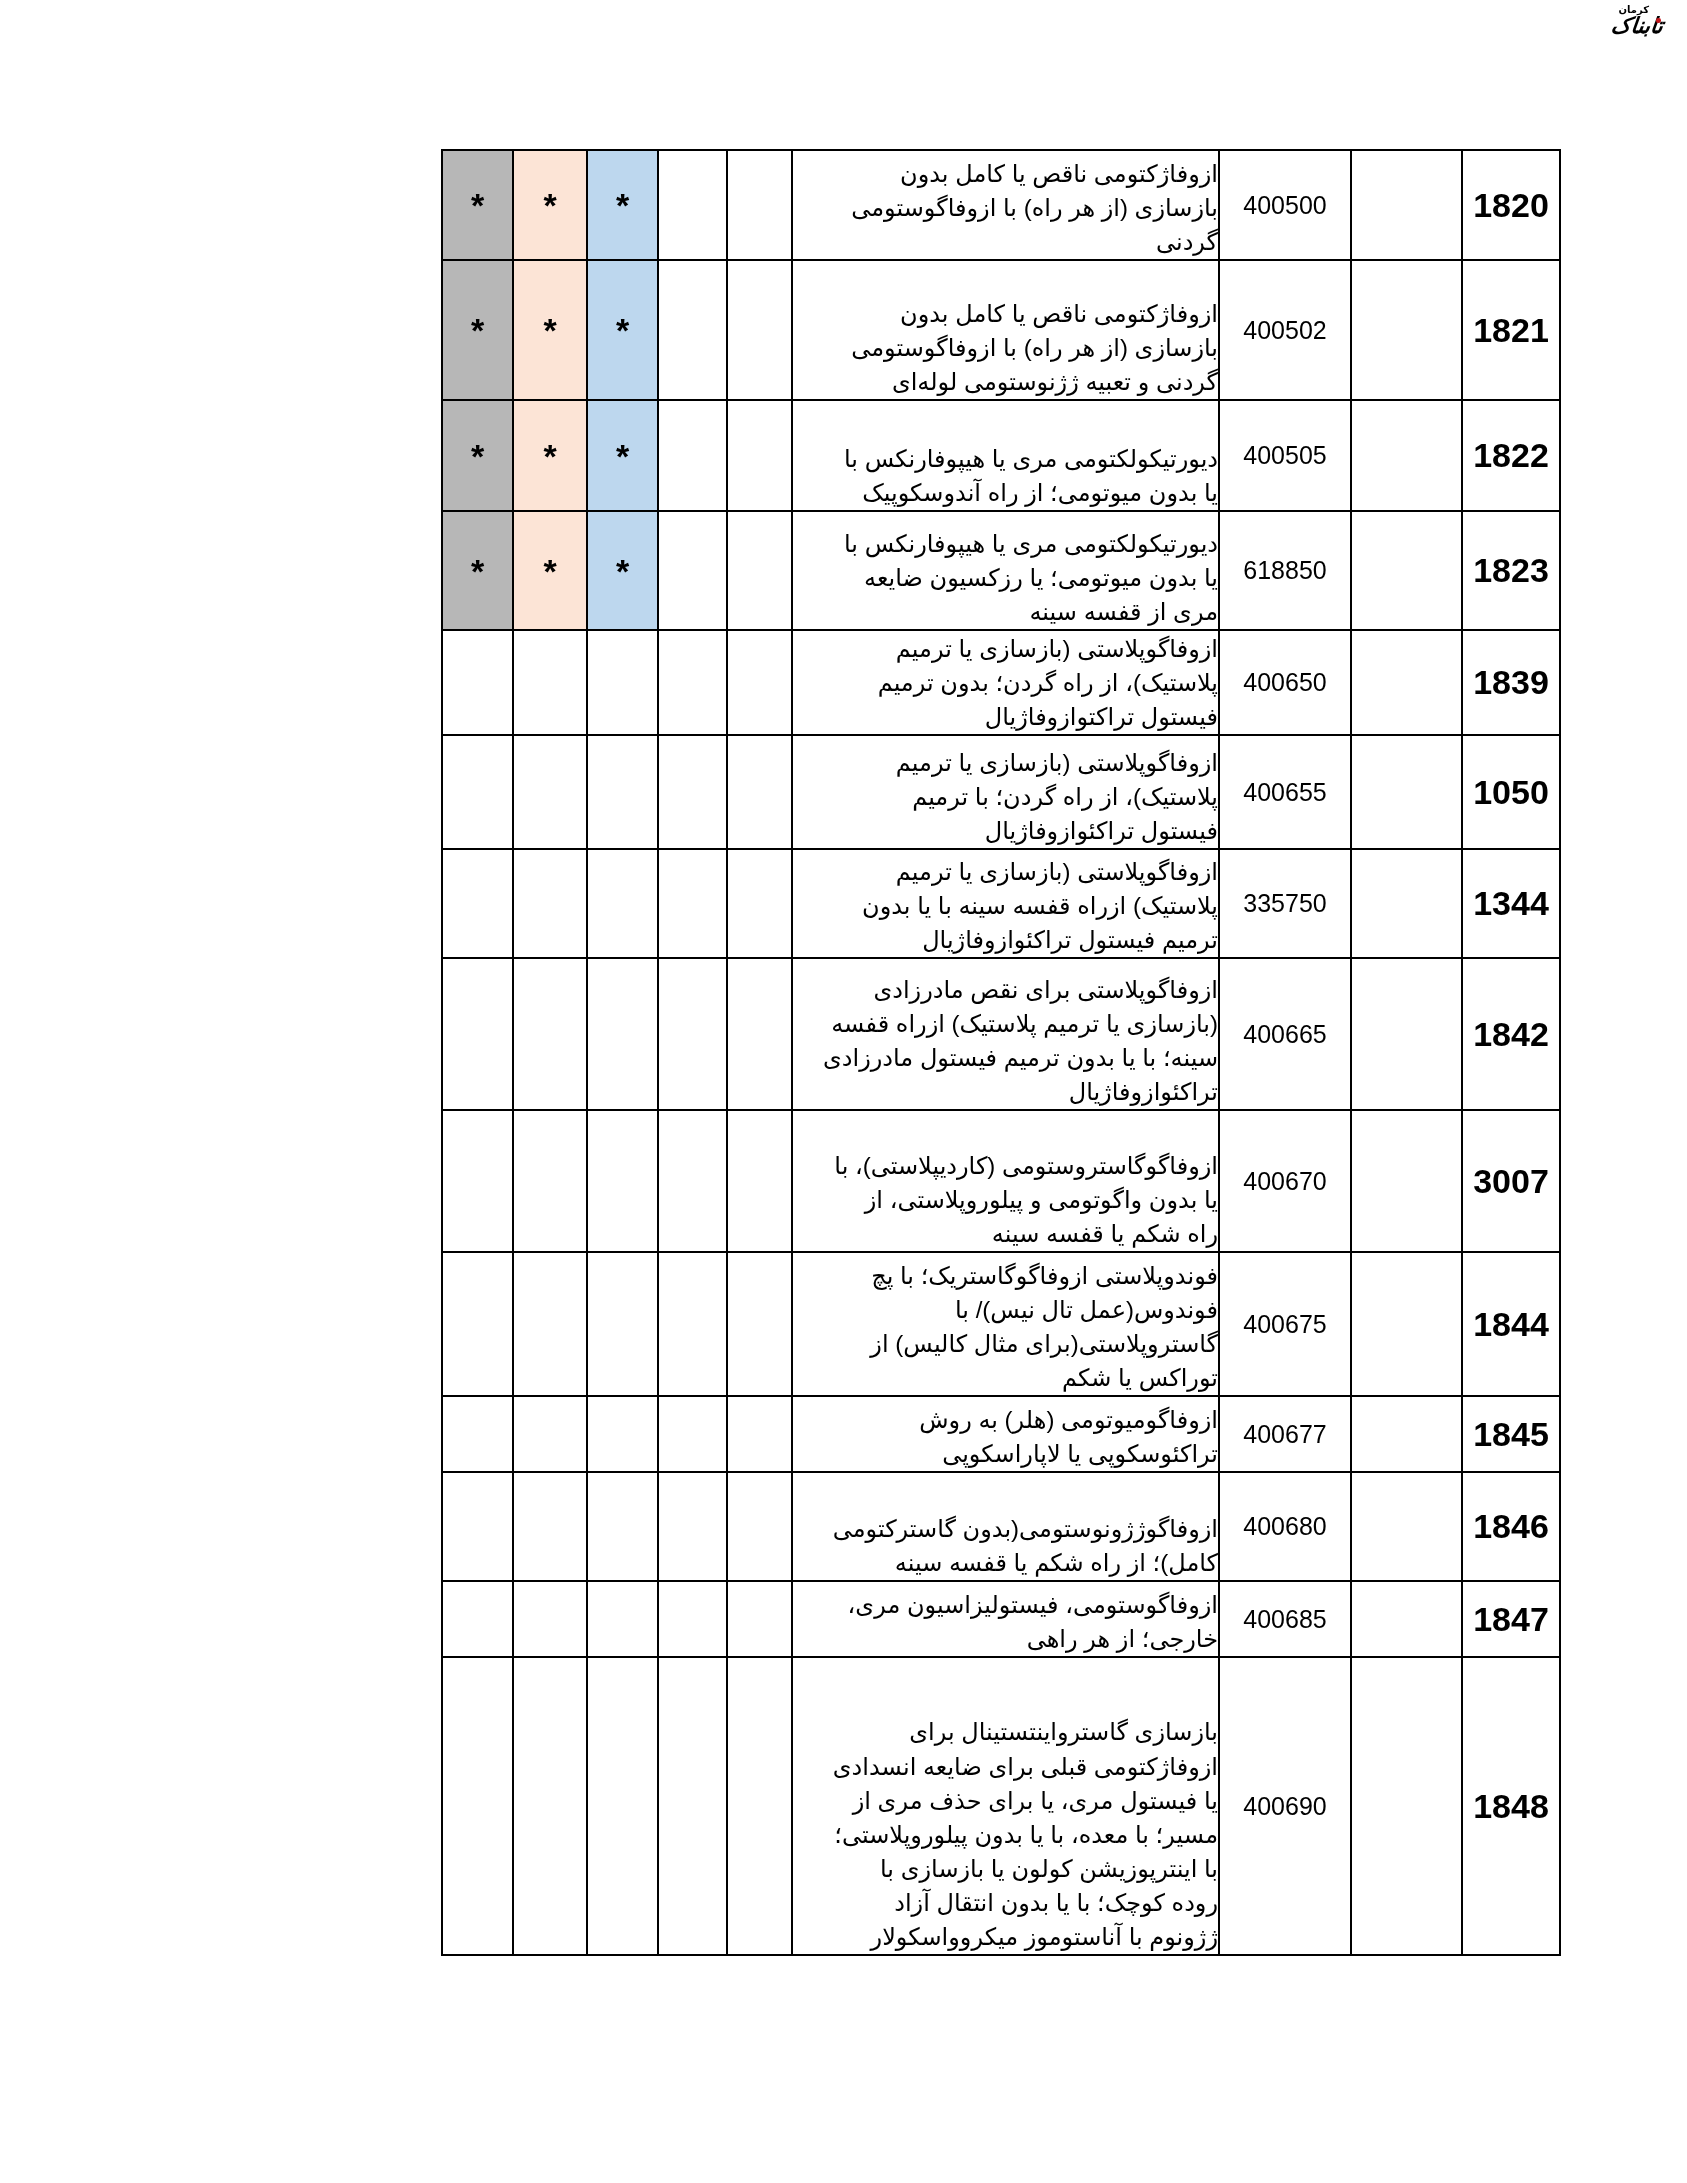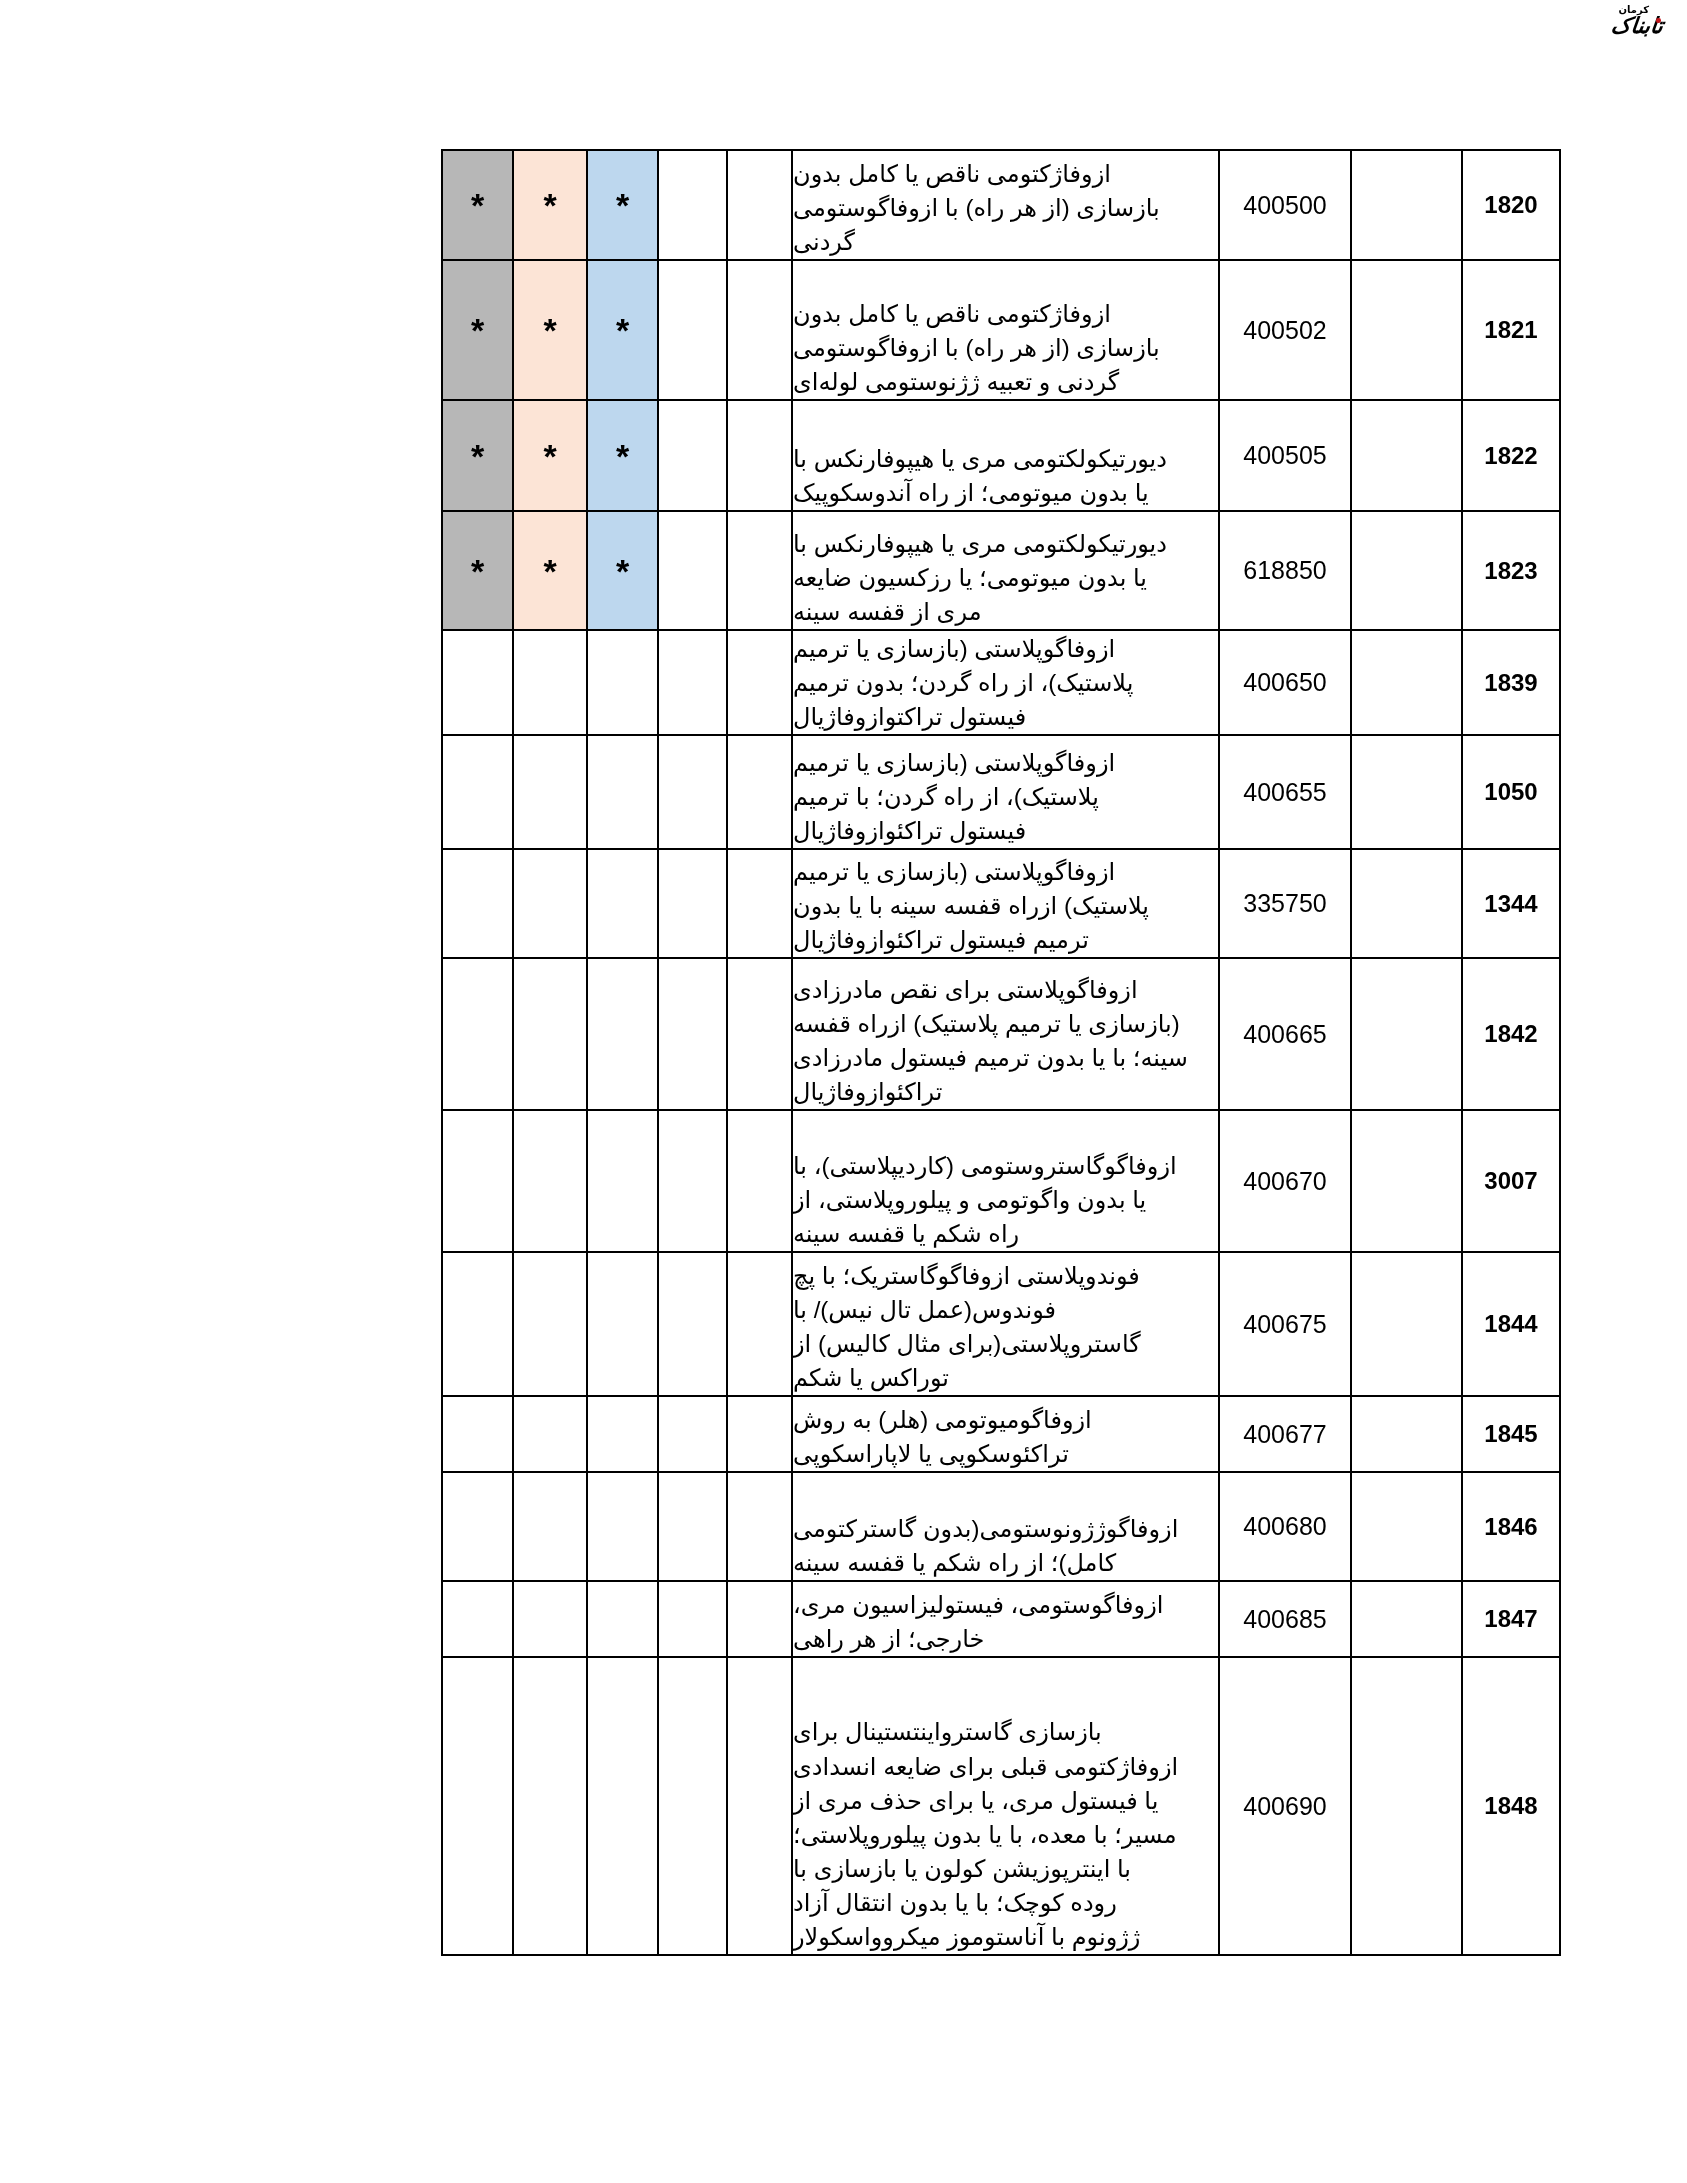--- a/index.html
+++ b/index.html
@@ -52,34 +52,34 @@
     table-layout: fixed;
     direction: rtl;
   }
   table.sheet-table td {
     border: 2.6px solid #000;
     padding: 0;
     box-sizing: border-box;
     overflow: hidden;
   }
   td.cell-rownum {
-    font-size: 24px;
+    font-size: 34px;
     font-weight: bold;
     text-align: center;
     vertical-align: middle;
   }
   td.cell-code {
     font-size: 25px;
     text-align: center;
     vertical-align: middle;
   }
   td.cell-desc {
     font-size: 24px;
     line-height: 1.42;
-    text-align: left;
+    text-align: right;
     vertical-align: bottom;
     padding: 4px 5.3px 5.3px 5.3px;
     white-space: pre-line;
     direction: rtl;
   }
   td.cell-star {
     font-size: 34px;
     font-weight: bold;
     text-align: center;
     vertical-align: middle;

